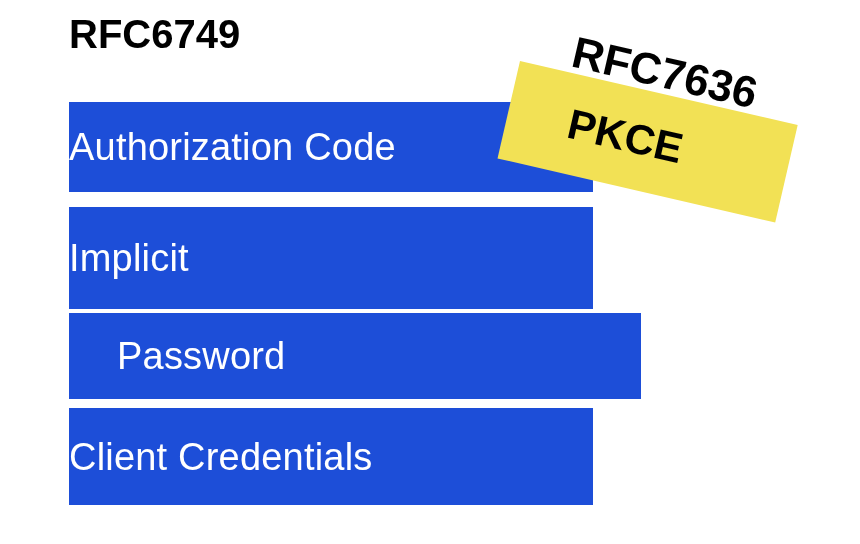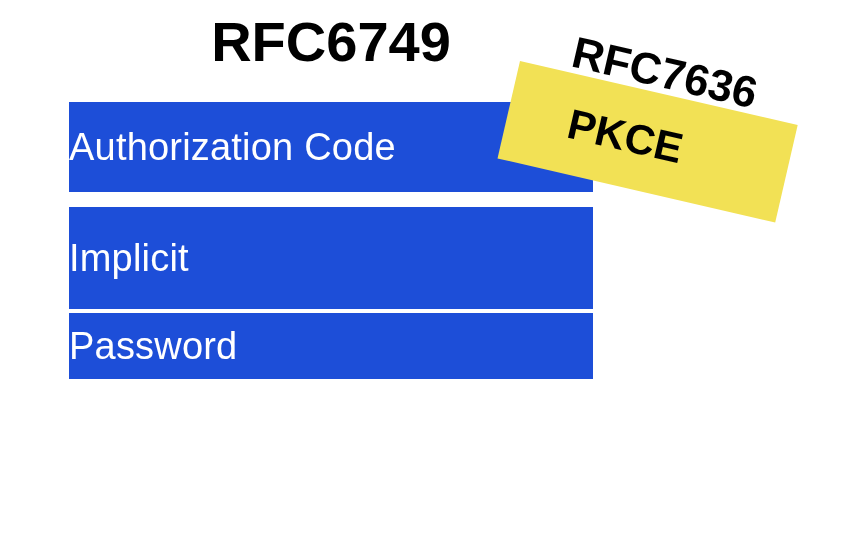--- a/index.html
+++ b/index.html
@@ -20,22 +20,22 @@
     background: #ffffff;
     overflow: hidden;
   }
 
   
   .rfc-title {
     position: absolute;
     left: 69px;
     top: 14px;
     width: 524px;
-    text-align: center;
-    font-size: 56px;
+    text-align: left;
+    font-size: 40px;
     font-weight: bold;
     color: #000000;
     letter-spacing: 0px;
     line-height: 1.0;
     white-space: nowrap;
   }
 
   
   .grant-bar {
     position: absolute;
@@ -50,21 +50,21 @@
     font-size: 38px;
     font-weight: normal;
     color: #ffffff;
     line-height: 1.0;
     white-space: nowrap;
     letter-spacing: 0.2px;
   }
 
   #bar-0 { top: 102px; height: 90px; }
   #bar-1 { top: 207px; height: 102px; }
-  #bar-2 { top: 313px; height: 66px; }
+  #bar-2 { top: 313px; height: 86px; padding-left: 48px; }
   #bar-3 { top: 408px; height: 97px; }
 
   
   .sticker-wrap {
     position: absolute;
     left: 520px;
     top: 61px;
     width: 285px;
     height: 100px;
     transform: rotate(13deg);
@@ -123,20 +123,23 @@
   </div>
 
   <div class="grant-bar" id="bar-1">
     <span class="grant-bar-label">Implicit</span>
   </div>
 
   <div class="grant-bar" id="bar-2">
     <span class="grant-bar-label">Password</span>
   </div>
 
+  <div class="grant-bar" id="bar-3">
+    <span class="grant-bar-label">Client Credentials</span>
+  </div>
 
   <div class="sticker-wrap">
     <div class="sticker-body"></div>
     <div class="sticker-label">PKCE</div>
   </div>
 
   <div class="rfc-sticker-title">RFC7636</div>
 
 </div>
 

